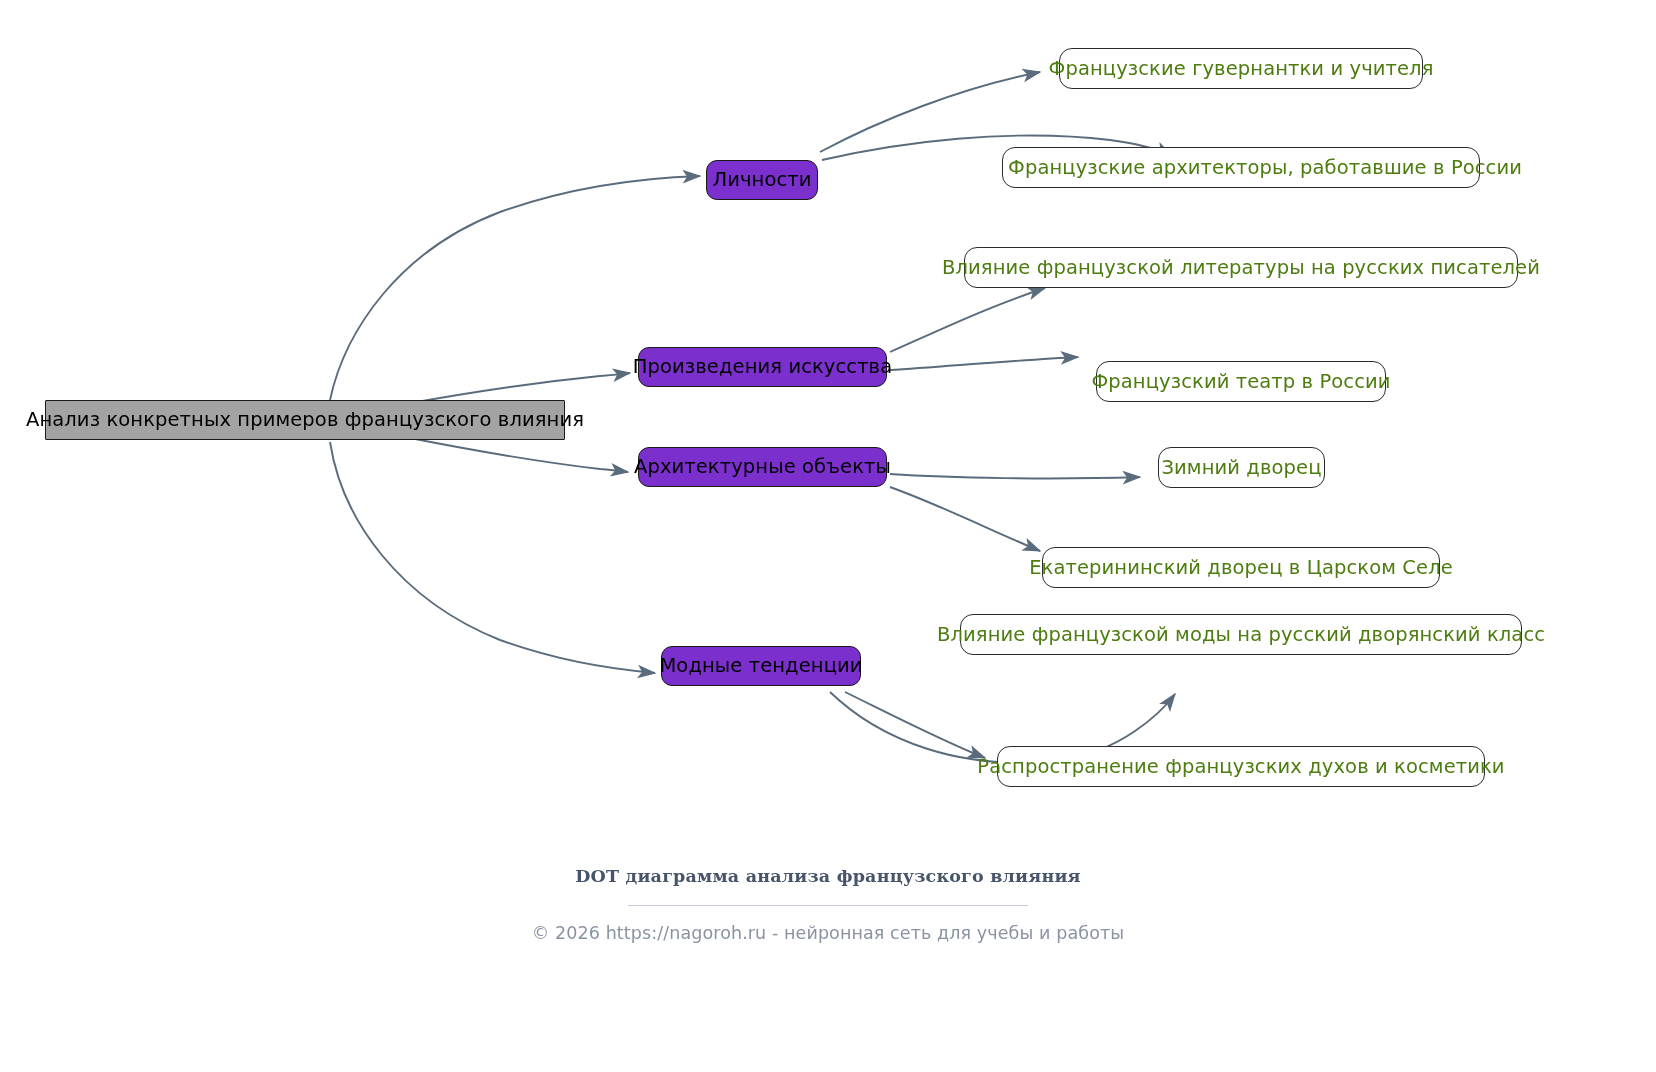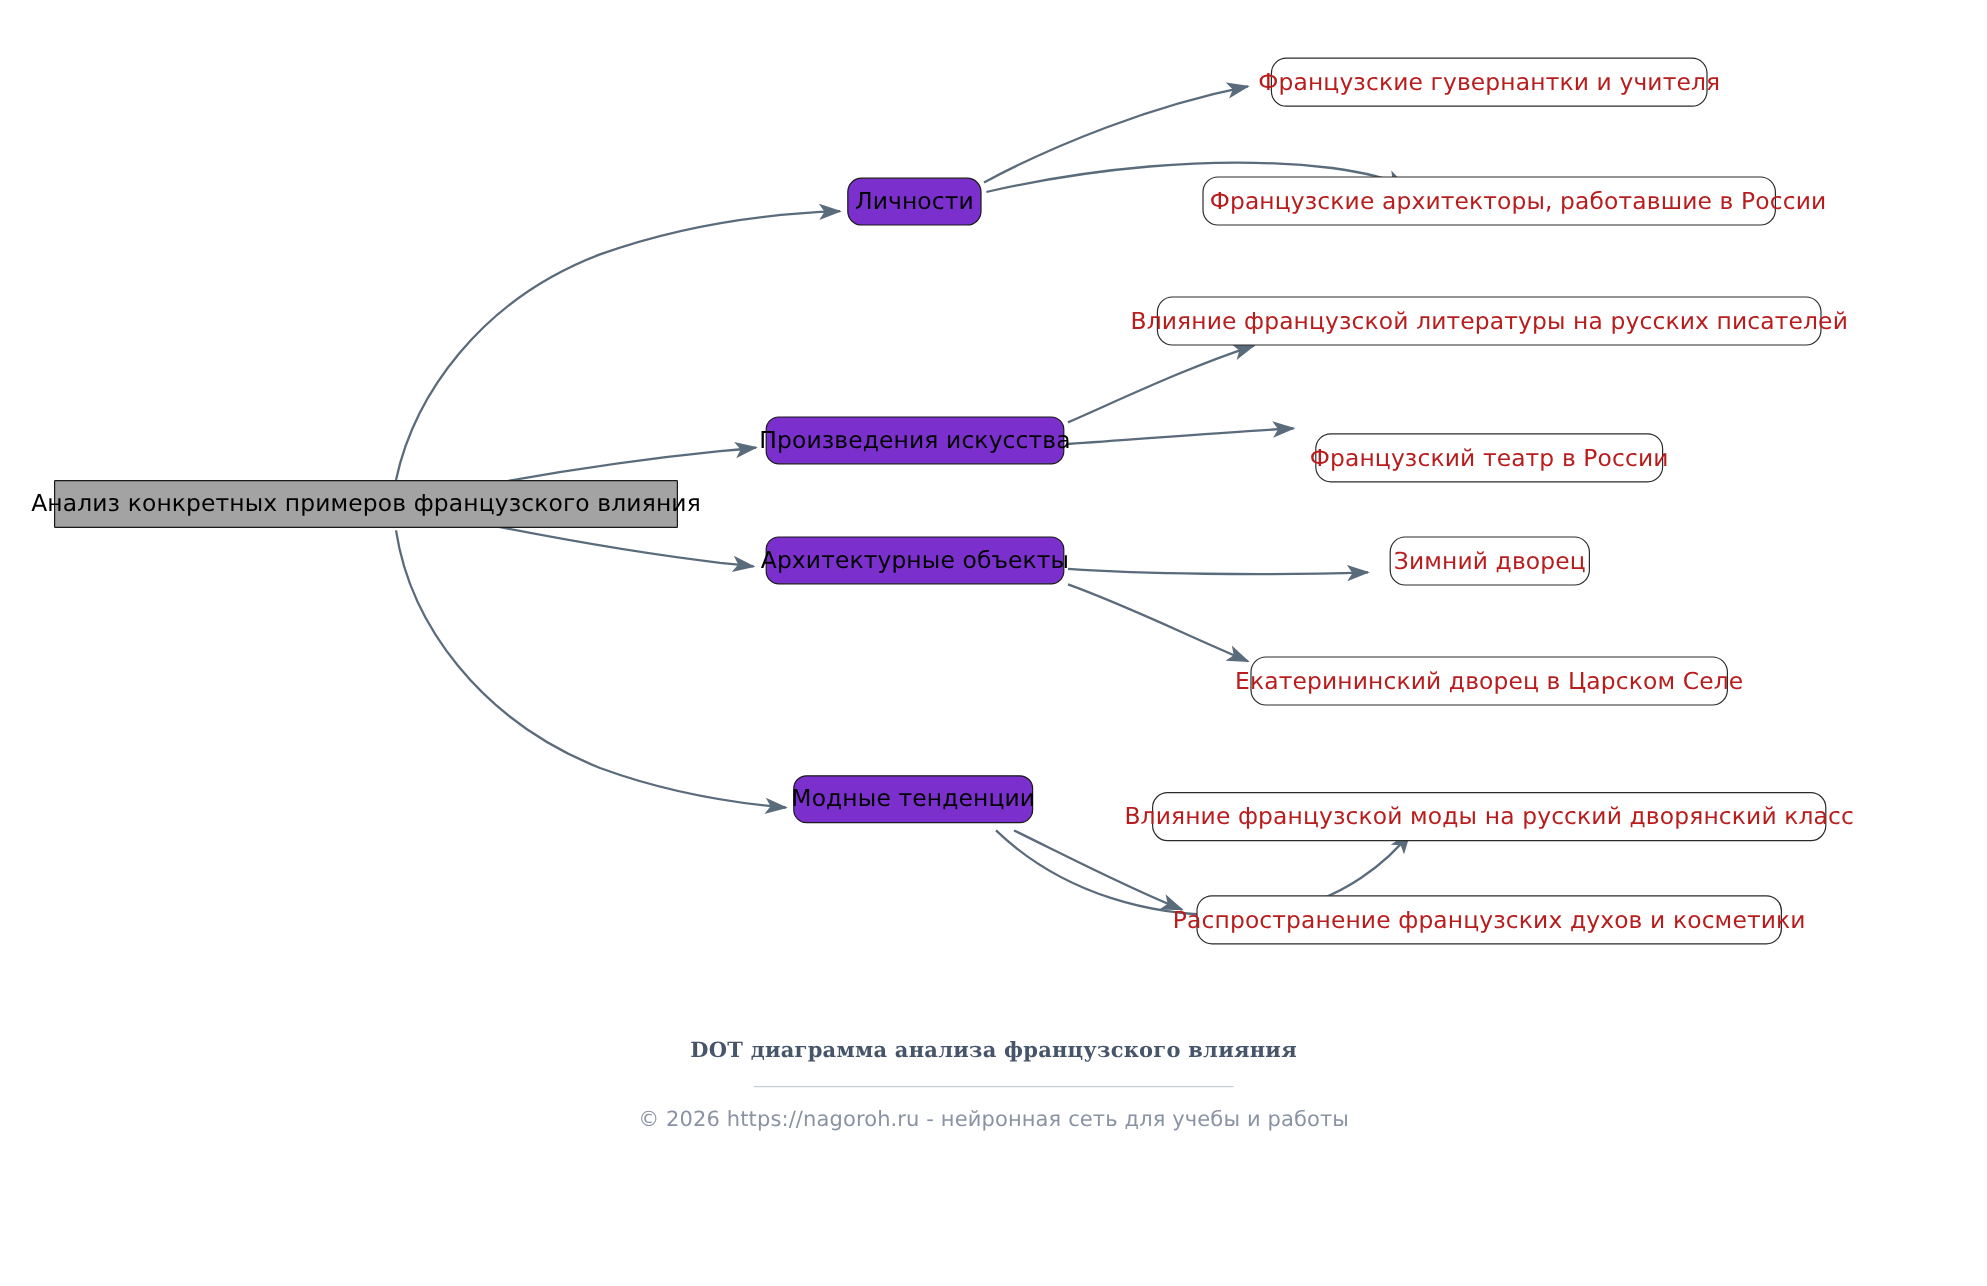--- a/index.html
+++ b/index.html
@@ -55,21 +55,21 @@
     background: #7b2fcc;
     border: 1.6px solid #1a1a1a;
     border-radius: 11px;
     color: #000000;
   }
 
   .node-leaf {
     background: #ffffff;
     border: 1.7px solid #2b2b2b;
     border-radius: 13px;
-    color: #b91c1c;
+    color: #4d7c0f;
   }
 
   .footer {
     position: absolute;
     left: 0;
     width: 1656px;
     text-align: center;
   }
 
   .footer-caption {
@@ -126,41 +126,41 @@
 
     <path d="M 890 474 C 950 478, 1050 480, 1140 477" fill="none" stroke="#5a6b7c" stroke-width="1.9" marker-end="url(#arrow)"></path>
     <path d="M 890 487 C 940 505, 990 530, 1040 551" fill="none" stroke="#5a6b7c" stroke-width="1.9" marker-end="url(#arrow)"></path>
 
     <path d="M 830 692 C 880 740, 960 772, 1060 760 C 1120 752, 1160 714, 1175 694" fill="none" stroke="#5a6b7c" stroke-width="1.9" marker-end="url(#arrow)"></path>
     <path d="M 845 692 C 890 714, 940 740, 985 758" fill="none" stroke="#5a6b7c" stroke-width="1.9" marker-end="url(#arrow)"></path>
   </svg>
 
   <div class="node node-root" style="left:45px; top:400px; width:520px; height:40px;">Анализ конкретных примеров французского влияния</div>
 
-  <div class="node node-branch" style="left:706px; top:148px; width:112px; height:40px;border-radius:12px;">Личности</div>
+  <div class="node node-branch" style="left:706px; top:160px; width:112px; height:40px;">Личности</div>
 
   <div class="node node-branch" style="left:638px; top:347px; width:249px; height:40px;">Произведения искусства</div>
 
   <div class="node node-branch" style="left:638px; top:447px; width:249px; height:40px;">Архитектурные объекты</div>
 
   <div class="node node-branch" style="left:661px; top:646px; width:200px; height:40px;">Модные тенденции</div>
 
   <div class="node node-leaf" style="left:1059px; top:48px; width:364px; height:41px;">Французские гувернантки и учителя</div>
 
   <div class="node node-leaf" style="left:1002px; top:147px; width:478px; height:41px;padding-left:48px;">Французские архитекторы, работавшие в России</div>
 
   <div class="node node-leaf" style="left:964px; top:247px; width:554px; height:41px;">Влияние французской литературы на русских писателей</div>
 
   <div class="node node-leaf" style="left:1096px; top:361px; width:290px; height:41px;">Французский театр в России</div>
 
   <div class="node node-leaf" style="left:1158px; top:447px; width:167px; height:41px;">Зимний дворец</div>
 
   <div class="node node-leaf" style="left:1042px; top:547px; width:398px; height:41px;">Екатерининский дворец в Царском Селе</div>
 
-  <div class="node node-leaf" style="left:960px; top:660px; width:562px; height:41px;">Влияние французской моды на русский дворянский класс</div>
+  <div class="node node-leaf" style="left:960px; top:614px; width:562px; height:41px;">Влияние французской моды на русский дворянский класс</div>
 
   <div class="node node-leaf" style="left:997px; top:746px; width:488px; height:41px;">Распространение французских духов и косметики</div>
 
   <div class="footer footer-caption">DOT диаграмма анализа французского влияния</div>
 
   <div class="footer-rule"></div>
 
   <div class="footer footer-copy">© 2026 https://nagoroh.ru - нейронная сеть для учебы и работы</div>
 
 </div>

